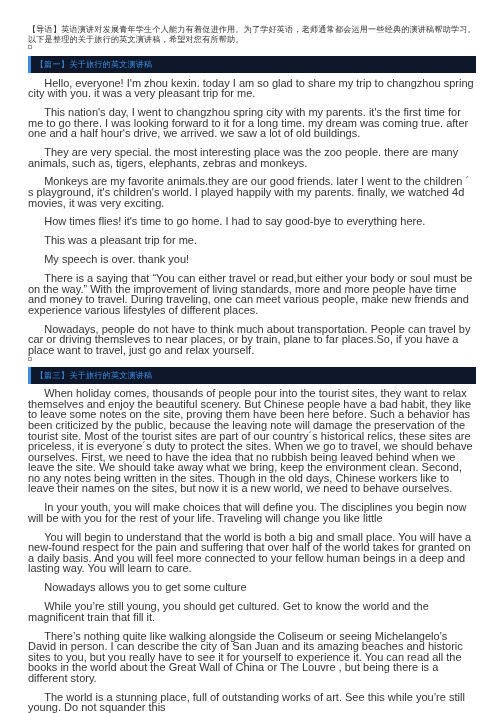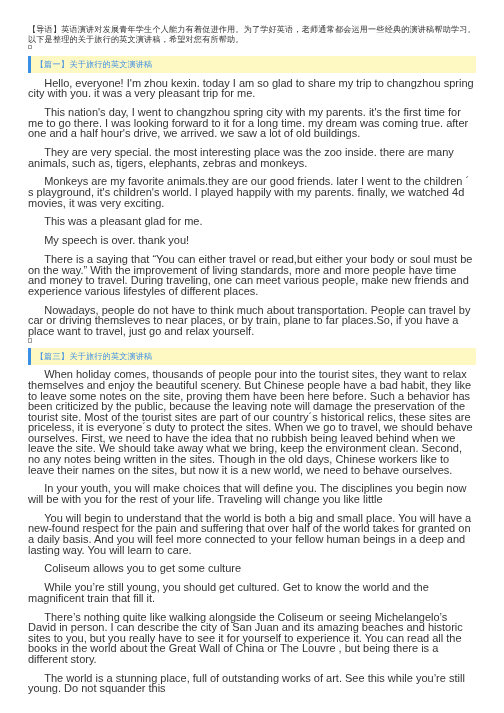--- a/index.html
+++ b/index.html
@@ -21,21 +21,21 @@
   }
   .sec-mark { margin-top:-6.7px; margin-bottom:6.3px; }
   .intro-mark .box {
     position:absolute; left:0; top:0.1px;
     width:2.4px; height:2.4px;
     border:0.5px solid #9d9d9d;
   }
   #sections { padding-top:7.14px; }
   .sec {
     margin:0.77px 0 4.6px 28px; width:448px; box-sizing:border-box;
-    height:17px; line-height:17px; background:#fef9c3;
+    height:17px; line-height:17px; background:#0f172a;
     border-left:3px solid #3a8ee6; color:#3f8fe3;
     font-size:8.1px; padding-left:4.8px; word-spacing:-2.0px; letter-spacing:0.2px;
   }
   .para {
     margin:0 0 8.32px 28px; width:448px;
     font-size:11px; line-height:10.556px; text-indent:16.2px;
     color:#333333;
   }
 </style>
 </head>
@@ -43,31 +43,32 @@
 
 <div id="article">
   <p class="intro"><span>【导语】</span><span>英语演讲对发展青年学生个人能力有着促进作用。为了学好英语，老师通常都会运用一些经典的演讲稿帮助学习。以下是整理的关于旅行的英文演讲稿，希望对您有所帮助。</span></p>
   <span class="intro-mark">
       <span class="box"></span>
     </span>
   <div id="sections">
       <div class="sec">【篇一】 关于旅行的英文演讲稿</div>
       <p class="para">Hello, everyone! I'm zhou kexin. today I am so glad to share my trip to changzhou spring city with you. it was a very pleasant trip for me.</p>
       <p class="para">This nation's day, I went to changzhou spring city with my parents. it's the first time for me to go there. I was looking forward to it for a long time. my dream was coming true. after one and a half hour's drive, we arrived. we saw a lot of old buildings.</p>
-      <p class="para">They are very special. the most interesting place was the zoo inside. there are many animals, such as, tigers, elephants, zebras and monkeys.</p>
+      <p class="para">They are very special. the most interesting place was the zoo people. there are many animals, such as, tigers, elephants, zebras and monkeys.</p>
       <p class="para">Monkeys are my favorite animals.they are our good friends. later I went to the children ´ s playground, it's children's world. I played happily with my parents. finally, we watched 4d movies, it was very exciting.</p>
-      <p class="para">This was a pleasant glad for me.</p>
+      <p class="para">How times flies! it's time to go home. I had to say good-bye to everything here.</p>
+      <p class="para">This was a pleasant trip for me.</p>
       <p class="para">My speech is over. thank you!</p>
       <p class="para">There is a saying that “You can either travel or read,but either your body or soul must be on the way.” With the improvement of living standards, more and more people have time and money to travel. During traveling, one can meet various people, make new friends and experience various lifestyles of different places.</p>
       <p class="para">Nowadays, people do not have to think much about transportation. People can travel by car or driving themsleves to near places, or by train, plane to far places.So, if you have a place want to travel, just go and relax yourself.</p>
       <span class="intro-mark sec-mark">
         <span class="box"></span>
       </span>
       <div class="sec">【篇三】 关于旅行的英文演讲稿</div>
       <p class="para">When holiday comes, thousands of people pour into the tourist sites, they want to relax themselves and enjoy the beautiful scenery. But Chinese people have a bad habit, they like to leave some notes on the site, proving them have been here before. Such a behavior has been criticized by the public, because the leaving note will damage the preservation of the tourist site. Most of the tourist sites are part of our country´s historical relics, these sites are priceless, it is everyone´s duty to protect the sites. When we go to travel, we should behave ourselves. First, we need to have the idea that no rubbish being leaved behind when we leave the site. We should take away what we bring, keep the environment clean. Second, no any notes being written in the sites. Though in the old days, Chinese workers like to leave their names on the sites, but now it is a new world, we need to behave ourselves.</p>
       <p class="para">In your youth, you will make choices that will define you. The disciplines you begin now will be with you for the rest of your life. Traveling will change you like little</p>
       <p class="para">You will begin to understand that the world is both a big and small place. You will have a new-found respect for the pain and suffering that over half of the world takes for granted on a daily basis. And you will feel more connected to your fellow human beings in a deep and lasting way. You will learn to care.</p>
-      <p class="para">Coliseum allows you to get some culture</p>
+      <p class="para">Nowadays allows you to get some culture</p>
       <p class="para">While you’re still young, you should get cultured. Get to know the world and the magnificent train that fill it.</p>
       <p class="para">There’s nothing quite like walking alongside the Coliseum or seeing Michelangelo’s David in person. I can describe the city of San Juan and its amazing beaches and historic sites to you, but you really have to see it for yourself to experience it. You can read all the books in the world about the Great Wall of China or The Louvre , but being there is a different story.</p>
       <p class="para">The world is a stunning place, full of outstanding works of art. See this while you’re still young. Do not squander this</p>
     </div>
 </div>
 
 </body></html>

